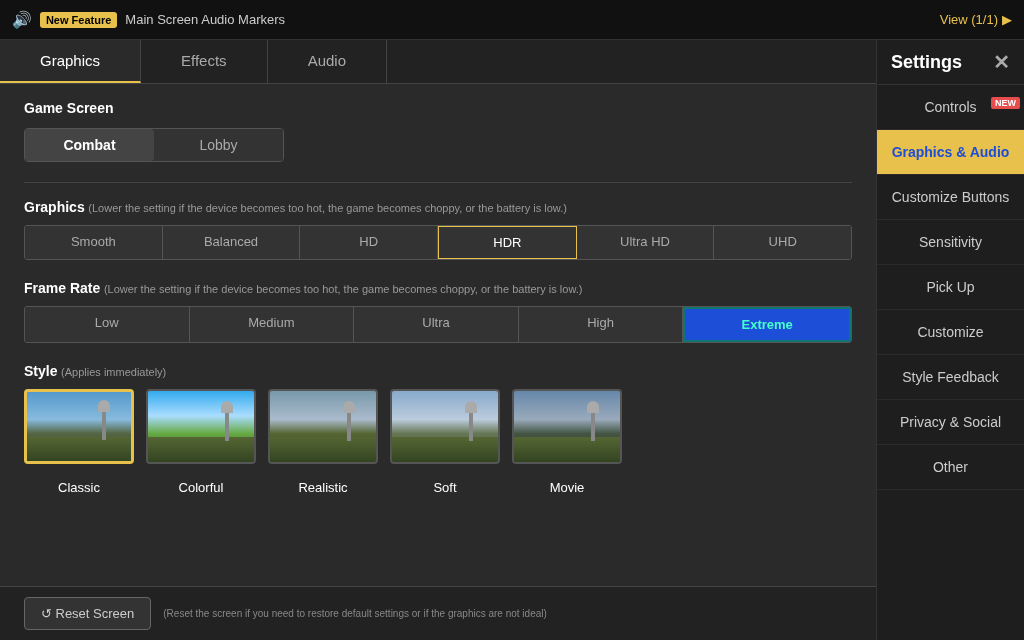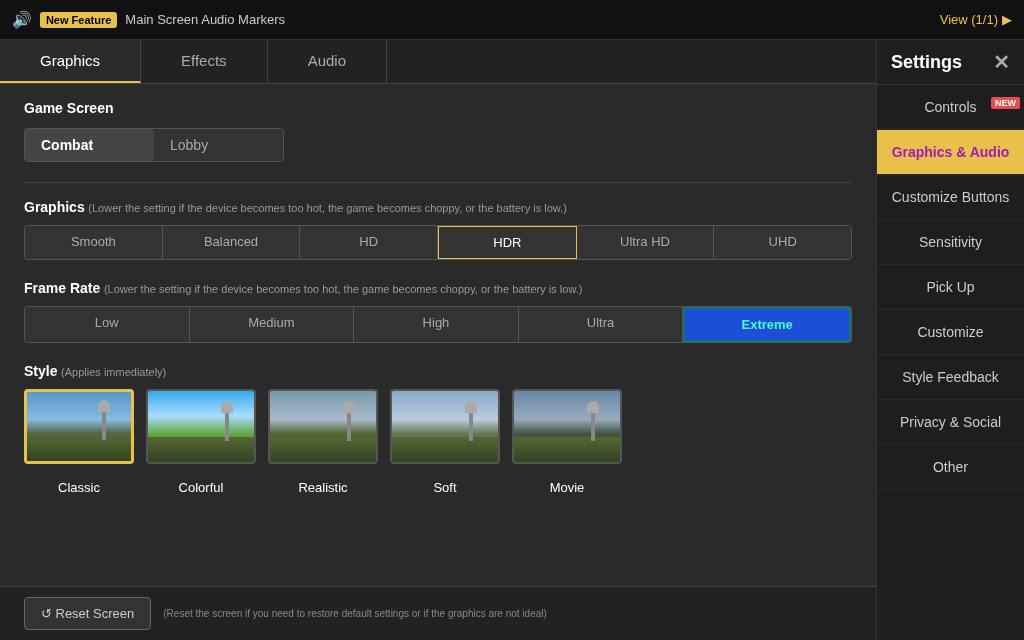--- a/index.html
+++ b/index.html
@@ -104,21 +104,21 @@
       display: flex;
       border: 1px solid #555;
       border-radius: 4px;
       overflow: hidden;
       width: 260px;
       margin-bottom: 20px;
     }
     .sub-tab-item {
       flex: 1;
       padding: 8px 16px;
-      text-align: left;
+      text-align: center;
       color: #aaa;
       font-size: 14px;
       cursor: pointer;
       background: #333;
     }
     .sub-tab-item.active {
       background: #444;
       color: #fff;
       font-weight: bold;
       border-radius: 3px;
@@ -308,21 +308,21 @@
       padding: 14px 12px;
       color: #ccc;
       font-size: 14px;
       cursor: pointer;
       border-bottom: 1px solid #2a2a2a;
       text-align: center;
       position: relative;
     }
     .sidebar-item.active {
       background: #e8c14d;
-      color: #a21caf;
+      color: #1d4ed8;
       font-weight: bold;
     }
     .sidebar-new-badge {
       position: absolute;
       top: 12px;
       right: 4px;
       background: #e84d4d;
       color: #fff;
       font-size: 9px;
       font-weight: bold;
@@ -385,22 +385,22 @@
       </div>
 
       <div class="settings-group">
         <div class="group-label">
           <span class="label-main">Frame Rate</span>
           <span class="label-desc">(Lower the setting if the device becomes too hot, the game becomes choppy, or the battery is low.)</span>
         </div>
         <div class="options-row">
           <div class="option-btn">Low</div>
           <div class="option-btn">Medium</div>
+          <div class="option-btn">Ultra</div>
           <div class="option-btn">High</div>
-          <div class="option-btn">Ultra</div>
           <div class="option-btn active">Extreme</div>
         </div>
       </div>
 
       <div class="settings-group">
         <div class="group-label">
           <span class="label-main">Style</span>
           <span class="label-desc">(Applies immediately)</span>
         </div>
         <div class="style-row">

